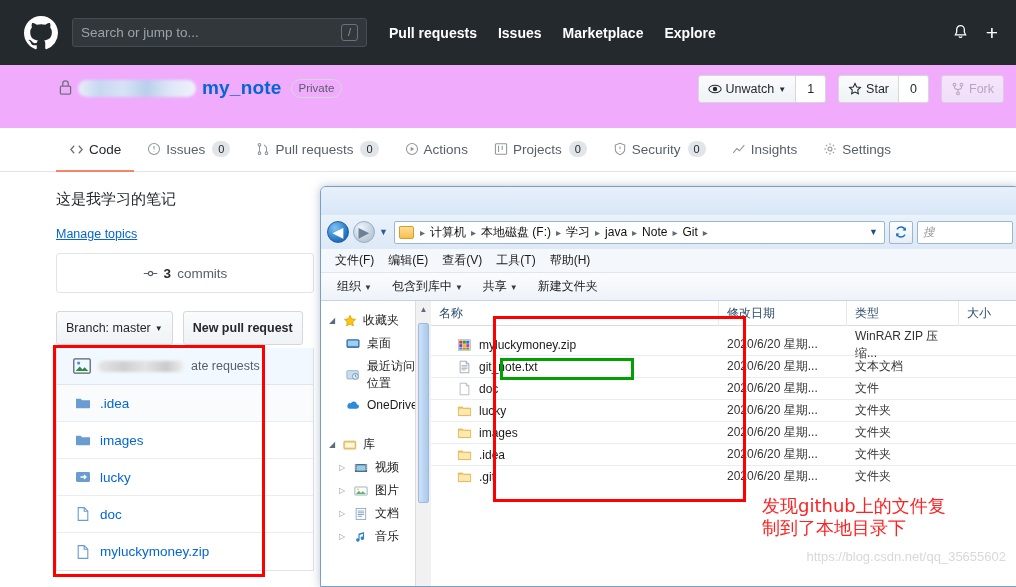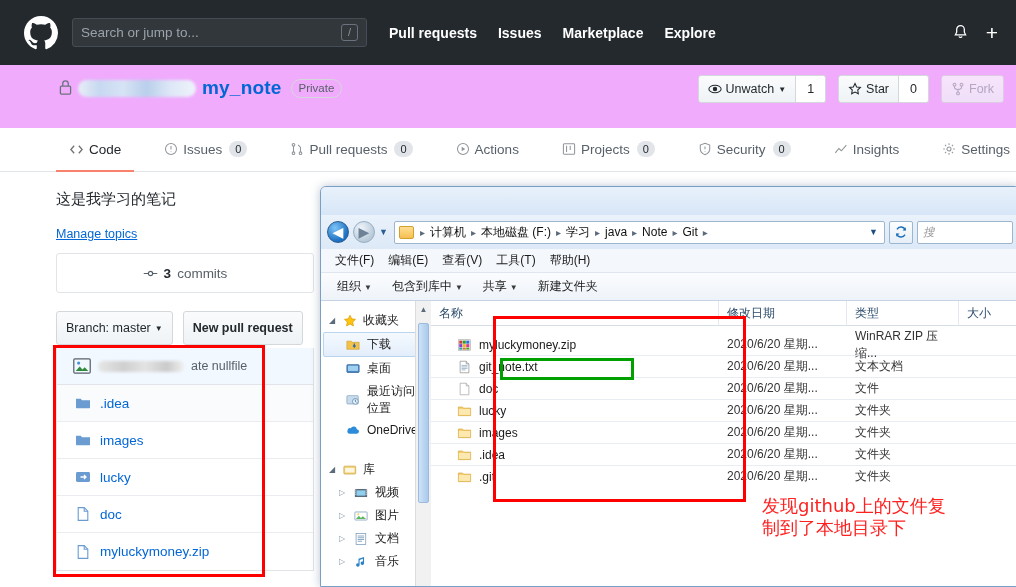--- a/index.html
+++ b/index.html
@@ -78,21 +78,21 @@
     background: #fff; border: 1px solid #d5d8da; border-left: 0;
     border-radius: 0 3px 3px 0; font-size: 12.5px; color: #24292e;
     padding: 4px 11px; height: 28px; display: flex; align-items: center;
   }
   .btn-fork .btn-main { color: #9ea5ab; border-radius: 3px; opacity: .72;}
 
   
   .repo-tabs {
     position: absolute; top: 128px; left: 0; width: 1016px; height: 44px;
     border-bottom: 1px solid #e1e4e8;
-    display: flex; align-items: flex-end; padding-left: 56px; gap: 17px;
+    display: flex; align-items: flex-end; padding-left: 56px;
   }
   .tab {
     display: flex; align-items: center; gap: 5px;
     font-size: 13.5px; color: #586069;
     padding: 0 13px 10px 13px; position: relative; height: 34px;
     white-space: nowrap;
   }
   .tab.active { color: #24292e; font-weight: normal; }
   .tab.active::after {
     content:""; position: absolute; left: 0; right: 0; bottom: -1px;
@@ -451,21 +451,21 @@
   </div>
 
   <div class="file-list">
     <div class="fl-commit">
       <svg class="fl-avatar" viewBox="0 0 16 16" width="18" height="18">
           <rect x="0.7" y="1.6" width="14.6" height="12.8" rx="1" fill="none" stroke="#586069" stroke-width="1.1"></rect>
           <path d="M2.4 12.4l3.6-4 2.4 2.6 2-2 3.2 3.4z" fill="#2e8b3c"></path>
           <circle cx="5" cy="5.4" r="1.4" fill="#4a90d9"></circle>
         </svg>
       <span class="fl-blurtext"></span>
-      <span>ate nullfile</span>
+      <span>ate requests</span>
     </div>
 
     <div class="fl-row alt">
       <svg class="ic16" viewBox="0 0 16 16" fill="#79b8ff">
           <path d="M1 3.8h4.8l1.2 1.4H15v7.2a.8.8 0 01-.8.8H1.8a.8.8 0 01-.8-.8z" fill="#6a9bd1"></path>
         </svg>
       <span class="nm">.idea</span>
     </div>
     <div class="fl-row">
       <svg class="ic16" viewBox="0 0 16 16">
@@ -552,27 +552,20 @@
 
     <div class="ex-body">
 
       <div class="ex-side">
         <div class="side-grp">
           <span class="tri open">◢</span>
           <svg class="ic-sq" viewBox="0 0 16 16">
               <path d="M8 1.4l1.9 4.1 4.4.6-3.2 3.1.8 4.4L8 11.5l-3.9 2.1.8-4.4L1.7 6.1l4.4-.6z" fill="#ffc20e" stroke="#d79b00" stroke-width="0.8"></path>
             </svg>
           <span>收藏夹</span>
-        </div>
-        <div class="side-item sel">
-          <svg class="ic-sq" viewBox="0 0 16 16">
-              <path d="M1 3.6h5l1.2 1.3H15v8H1z" fill="#f3c24b" stroke="#d09a26" stroke-width="0.7"></path>
-              <path d="M9.5 6.3v3.2M8.1 8.6l1.4 1.6 1.4-1.6" stroke="#2b6cb0" stroke-width="1.5" fill="none"></path>
-            </svg>
-          <span>下载</span>
         </div>
         <div class="side-item">
           <svg class="ic-sq" viewBox="0 0 16 16">
               <rect x="1" y="3" width="14" height="9" rx="1" fill="#4a86c5" stroke="#2a5d8f" stroke-width="0.8"></rect>
               <rect x="2.2" y="4.2" width="11.6" height="6" fill="#9fd0f0"></rect>
             </svg>
           <span>桌面</span>
         </div>
         <div class="side-item">
           <svg class="ic-sq" viewBox="0 0 16 16">
@@ -759,14 +752,15 @@
           <div class="c-type">文件夹</div>
         </div>
       </div>
     </div>
   </div>
 
   <div class="red-box-ex"></div>
   <div class="green-box"></div>
   <div class="annot">发现github上的文件复
 制到了本地目录下</div>
+  <div class="watermark">https://blog.csdn.net/qq_35655602</div>
 
 </div>
 
 </body></html>

